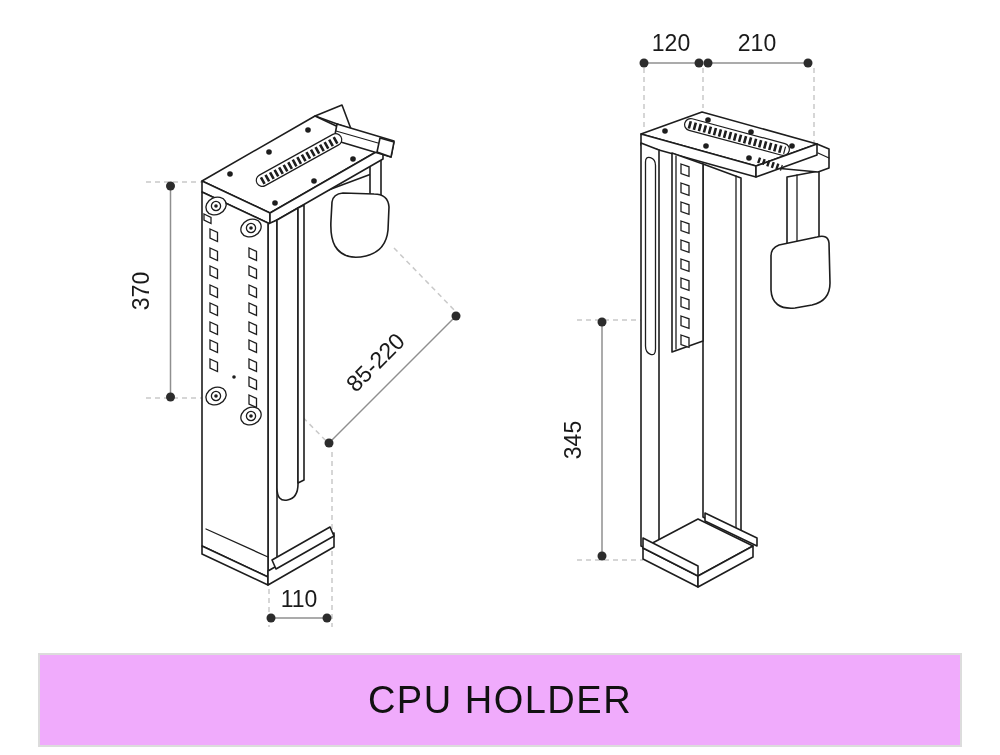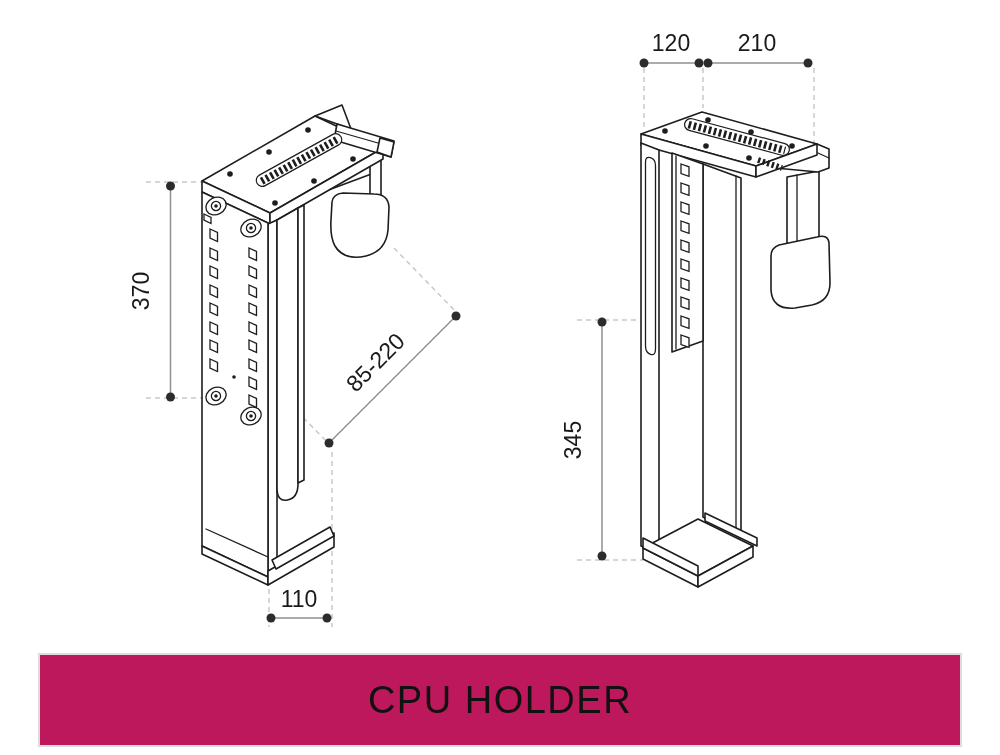--- a/index.html
+++ b/index.html
@@ -16,21 +16,21 @@
   .ln{stroke:var(--outline);stroke-width:1.3;fill:none;stroke-linecap:round;}
   .hole{fill:#ffffff;stroke:var(--outline);stroke-width:1.3;}
   .phole{fill:var(--outline);stroke:none;}
   .teeth{stroke:var(--outline);stroke-width:7.5;stroke-dasharray:2.6 2.6;fill:none;}
   .teeth2{stroke:var(--outline);stroke-width:6;stroke-dasharray:2.4 2.4;fill:none;}
   .dline{stroke:var(--dimension-line);stroke-width:1.5;fill:none;}
   .eline{stroke:var(--extension-line);stroke-width:1.5;stroke-dasharray:5 4;fill:none;}
   .ddot{fill:var(--dot);stroke:none;}
   .dim{font:500 23px "Liberation Sans",sans-serif;fill:var(--label-text);}
   .titlebox{position:absolute;left:38px;top:653px;width:924px;height:94px;box-sizing:border-box;
-            border:2px solid var(--title-border);background:#be185d;
+            border:2px solid var(--title-border);background:#f0abfc;
             display:flex;align-items:center;justify-content:center;}
   .titlebox span{font:500 38px/1 "Liberation Sans",sans-serif;letter-spacing:1.5px;color:var(--title-text);}
 </style>
 </head>
 <body>
 
 <div class="canvas">
   <svg width="1000" height="653" viewBox="0 0 1000 653">
     <defs>
       <path id="slotA" class="hole" d="m0,0 l7.5,3.5 l0,9 l-7.5,-3.5 z"></path>

